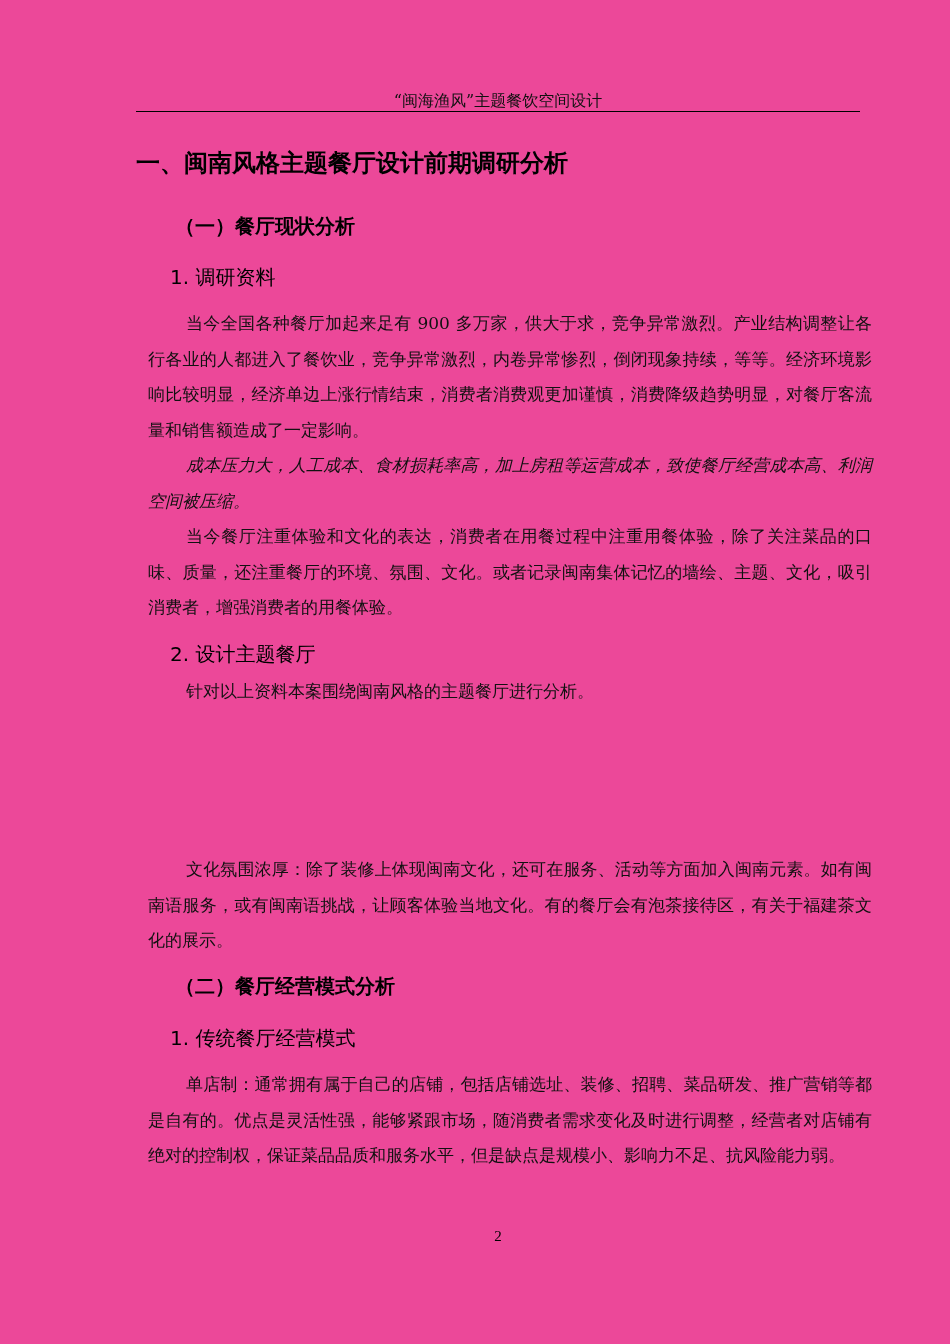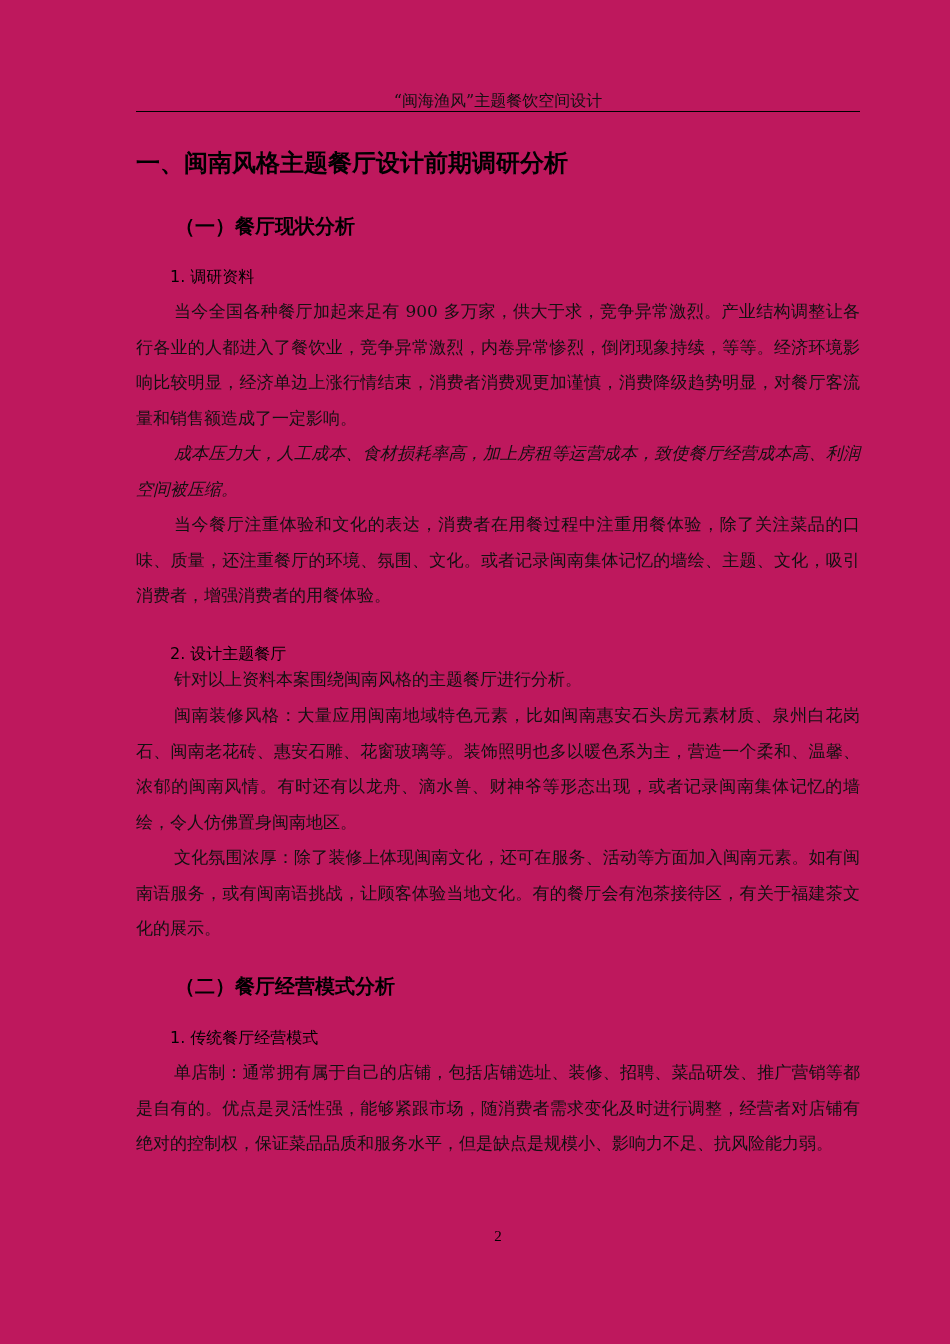--- a/index.html
+++ b/index.html
@@ -1,38 +1,38 @@
 <!DOCTYPE html>
 <html><head>
 <meta charset="utf-8">
 <style>
   html, body { margin: 0; padding: 0; background: #ffffff; }
   body { width: 950px; height: 1344px; position: relative; overflow: hidden; color: #000; }
-  .page { position: absolute; left: 0; top: 0; width: 950px; height: 1344px; background: #be185d; }
+  .page { position: absolute; left: 0; top: 0; width: 950px; height: 1344px; background: #ec4899; }
   .header-title {
     position: absolute; left: 136px; width: 724px; top: 91px; text-align: center;
     font-family: "DejaVu Serif", "Liberation Serif", serif; font-size: 16px; line-height: 20px; color: #111;
   }
   .header-rule { position: absolute; left: 136px; width: 724px; top: 111px; height: 0; border-top: 1px solid #000; }
   .h1 {
     position: absolute; left: 136px; width: 724px; top: 146px; 
     font-family: "DejaVu Sans", "Liberation Sans", sans-serif; font-weight: bold; font-size: 24px; line-height: 34px;
   }
   .h2 {
     position: absolute; left: 175px; font-family: "DejaVu Sans", "Liberation Sans", sans-serif;
     font-size: 20px; line-height: 28px; font-weight: bold;
   }
   .h3 {
     position: absolute; left: 170px; font-family: "DejaVu Sans", "Liberation Sans", sans-serif;
-    font-size: 16px; line-height: 24px;
+    font-size: 20px; line-height: 24px;
   }
   .para {
     position: absolute; left: 136px; width: 724px;
     font-family: "DejaVu Serif", "Liberation Serif", serif; font-size: 17px; line-height: 35.5px;
-    text-indent: 38px; text-align: justify; margin: 0; color: #111;
+    text-indent: 38px; text-align: justify; margin: 12px; color: #111;
   }
   .page-num {
     position: absolute; left: 136px; width: 724px; top: 1228px; text-align: center;
     font-family: "Liberation Serif", serif; font-size: 15px;
   }
 </style>
 </head>
 <body>
 
 <div class="page">
@@ -43,21 +43,20 @@
 
   <div class="h2" style="top:212px;">（一）餐厅现状分析</div>
 
   <div class="h3" style="top:265px;">1. 调研资料</div>
   <p class="para" style="top:294px;">当今全国各种餐厅加起来足有 900 多万家，供大于求，竞争异常激烈。产业结构调整让各行各业的人都进入了餐饮业，竞争异常激烈，内卷异常惨烈，倒闭现象持续，等等。经济环境影响比较明显，经济单边上涨行情结束，消费者消费观更加谨慎，消费降级趋势明显，对餐厅客流量和销售额造成了一定影响。</p>
   <p class="para" style="top:436px;font-style:italic;">成本压力大，人工成本、食材损耗率高，加上房租等运营成本，致使餐厅经营成本高、利润空间被压缩。</p>
   <p class="para" style="top:507px;">当今餐厅注重体验和文化的表达，消费者在用餐过程中注重用餐体验，除了关注菜品的口味、质量，还注重餐厅的环境、氛围、文化。或者记录闽南集体记忆的墙绘、主题、文化，吸引消费者，增强消费者的用餐体验。</p>
 
   <div class="h3" style="top:642px;">2. 设计主题餐厅</div>
   <p class="para" style="top:662px;">针对以上资料本案围绕闽南风格的主题餐厅进行分析。</p>
-  <p class="para" style="top:698px;">闽南装修风格：大量应用闽南地域特色元素，比如闽南惠安石头房元素材质、泉州白花岗石、闽南老花砖、惠安石雕、花窗玻璃等。装饰照明也多以暖色系为主，营造一个柔和、温馨、浓郁的闽南风情。有时还有以龙舟、滴水兽、财神爷等形态出现，或者记录闽南集体记忆的墙绘，令人仿佛置身闽南地区。</p>
   <p class="para" style="top:840px;">文化氛围浓厚：除了装修上体现闽南文化，还可在服务、活动等方面加入闽南元素。如有闽南语服务，或有闽南语挑战，让顾客体验当地文化。有的餐厅会有泡茶接待区，有关于福建茶文化的展示。</p>
 
   <div class="h2" style="top:972px;">（二）餐厅经营模式分析</div>
 
   <div class="h3" style="top:1026px;">1. 传统餐厅经营模式</div>
   <p class="para" style="top:1055px;">单店制：通常拥有属于自己的店铺，包括店铺选址、装修、招聘、菜品研发、推广营销等都是自有的。优点是灵活性强，能够紧跟市场，随消费者需求变化及时进行调整，经营者对店铺有绝对的控制权，保证菜品品质和服务水平，但是缺点是规模小、影响力不足、抗风险能力弱。</p>
 
   <div class="page-num">2</div>
 </div>
 

